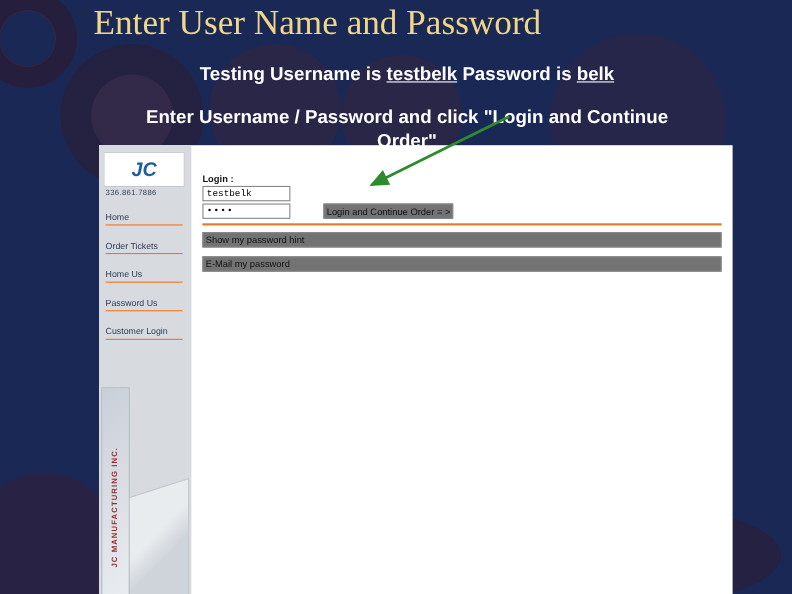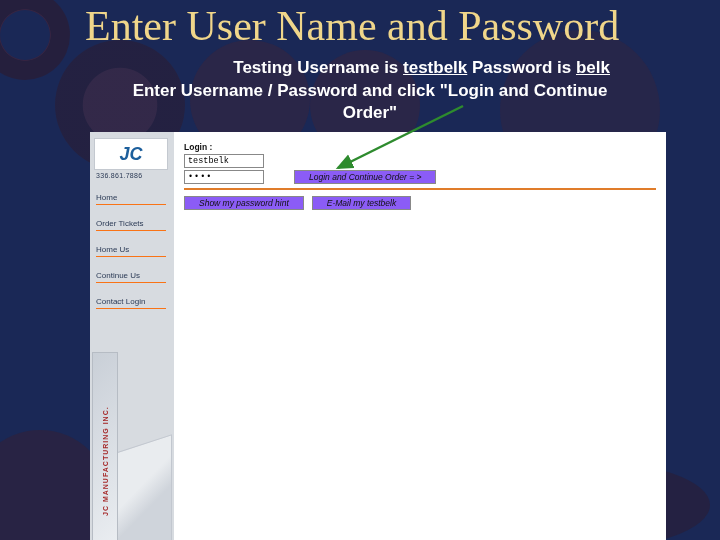--- a/index.html
+++ b/index.html
@@ -30,31 +30,31 @@
   .lowblob1{ position:absolute; width:180px;height:70px; left:120px; bottom:0;
        background:#3a1515; border-radius:50% 50% 0 0; opacity:.35;}
   .lowblob2{ position:absolute; width:160px;height:60px; left:300px; bottom:0;
        background:#3a1515; border-radius:50% 50% 0 0; opacity:.3;}
   .lowblob3{ position:absolute; width:260px;height:90px; right:10px; bottom:-10px;
        background:#3a1515; border-radius:50%; opacity:.3;}
 
   
   .slide-title{
     position:absolute; left:85px; top:2px;
-    color:#f0d68a; font-size:42px; font-weight:400;
+    color:#f0d68a; font-size:32px; font-weight:400;
     font-family:"Times New Roman", serif;
     text-align:right;
   }
   .sub1{
     position:absolute; left:130px; top:58px; width:480px;
-    color:#ffffff; font-size:17px; font-weight:bold; text-align:right;
+    color:#ffffff; font-size:17px; font-weight:bold; text-align:center;
   }
   .sub1 u { text-decoration:underline; }
   .sub2{
-    position:absolute; left:130px; top:80px; width:480px;
+    position:absolute; left:130px; top:96px; width:480px;
     color:#ffffff; font-size:17px; font-weight:bold; text-align:center;
     line-height:1.3;
   }
   
   .arrow{
     position:absolute; z-index:5;
   }
 
   
   .panel{
@@ -87,38 +87,38 @@
     font-size:7px; font-weight:bold; color:#a52828; letter-spacing:1px;
   }
   .side-diag{
     position:absolute; left:22px; bottom:20px; width:58px; height:110px;
     background:linear-gradient(145deg,#e9ecef 40%,#cfd4db 60%);
     transform:skewY(-18deg);
     border:1px solid #c2c7cf;
   }
 
   .panel-main{
-    position:absolute; left:84px; right:0; top:0;
+    position:absolute; left:84px; right:0; top:15px;
     padding:8px 10px; font-size:8.5px; color:#111;
   }
   .row{ margin:2px 0; display:flex; align-items:center; gap:6px;}
   .lbl{ font-weight:bold; font-size:8.5px; color:#111;}
   .tinput{
     border:1px solid #888; height:12px; width:72px;
     font-family:"Courier New",monospace; font-size:8.5px;
     padding:0 3px; background:#fff; color:#000;
   }
   .tinput.pw{ letter-spacing:1px; }
   .btn{
-    border:1px solid #888; background:#8b5cf6; height:14px;
-    font-size:8.5px; padding:0 14px; display:inline-flex; align-items:center;
-    color:#111; cursor:pointer;font-style:italic;
+    border:1px solid #888; background:#737373; height:14px;
+    font-size:8.5px; padding:0 2px; display:inline-flex; align-items:center;
+    color:#111; cursor:pointer;
   }
   .orange{ height:2px; background:#e07c2a; margin:4px 0 6px 0; width:100%; }
-  .btnrow{ display:flex; gap:8px; margin-top:6px;}
+  .btnrow{ display:flex; gap:8px; margin-top:6px;flex-direction:column;}
 </style>
 </head>
 <body>
 
 <div class="gear g1"></div>
 <div class="gear g2"></div>
 <div class="gear g3"></div>
 <div class="gear g4"></div>
 <div class="gear g5"></div>
 <div class="gear lowgear"></div>
@@ -143,37 +143,37 @@
 
 <div class="panel">
   <div class="panel-sidebar">
     <div class="logo">
         <span>JC</span>
       </div>
     <div class="phone">336.861.7886</div>
     <span class="side-link">Home</span>
     <span class="side-link">Order Tickets</span>
     <span class="side-link">Home Us</span>
-    <span class="side-link">Continue Us</span>
-    <span class="side-link">Contact Login</span>
+    <span class="side-link">Password Us</span>
+    <span class="side-link">Customer Login</span>
     <div class="side-diag"></div>
     <div class="side-vertical">JC MANUFACTURING INC.</div>
   </div>
 
   <div class="panel-main">
     <div class="row">
       <span class="lbl">Login :</span>
     </div>
     <div class="row">
       <input class="tinput" value="testbelk" style="">
     </div>
     <div class="row">
       <input class="tinput pw" value="••••" style="">
       <span style="width:18px;"></span>
       <button class="btn">Login and Continue Order  = &gt;</button>
     </div>
     <div class="orange"></div>
     <div class="btnrow">
       <button class="btn">Show my password hint</button>
-      <button class="btn">E-Mail my testbelk</button>
+      <button class="btn">E-Mail my password</button>
     </div>
   </div>
 </div>
 
 </body></html>

